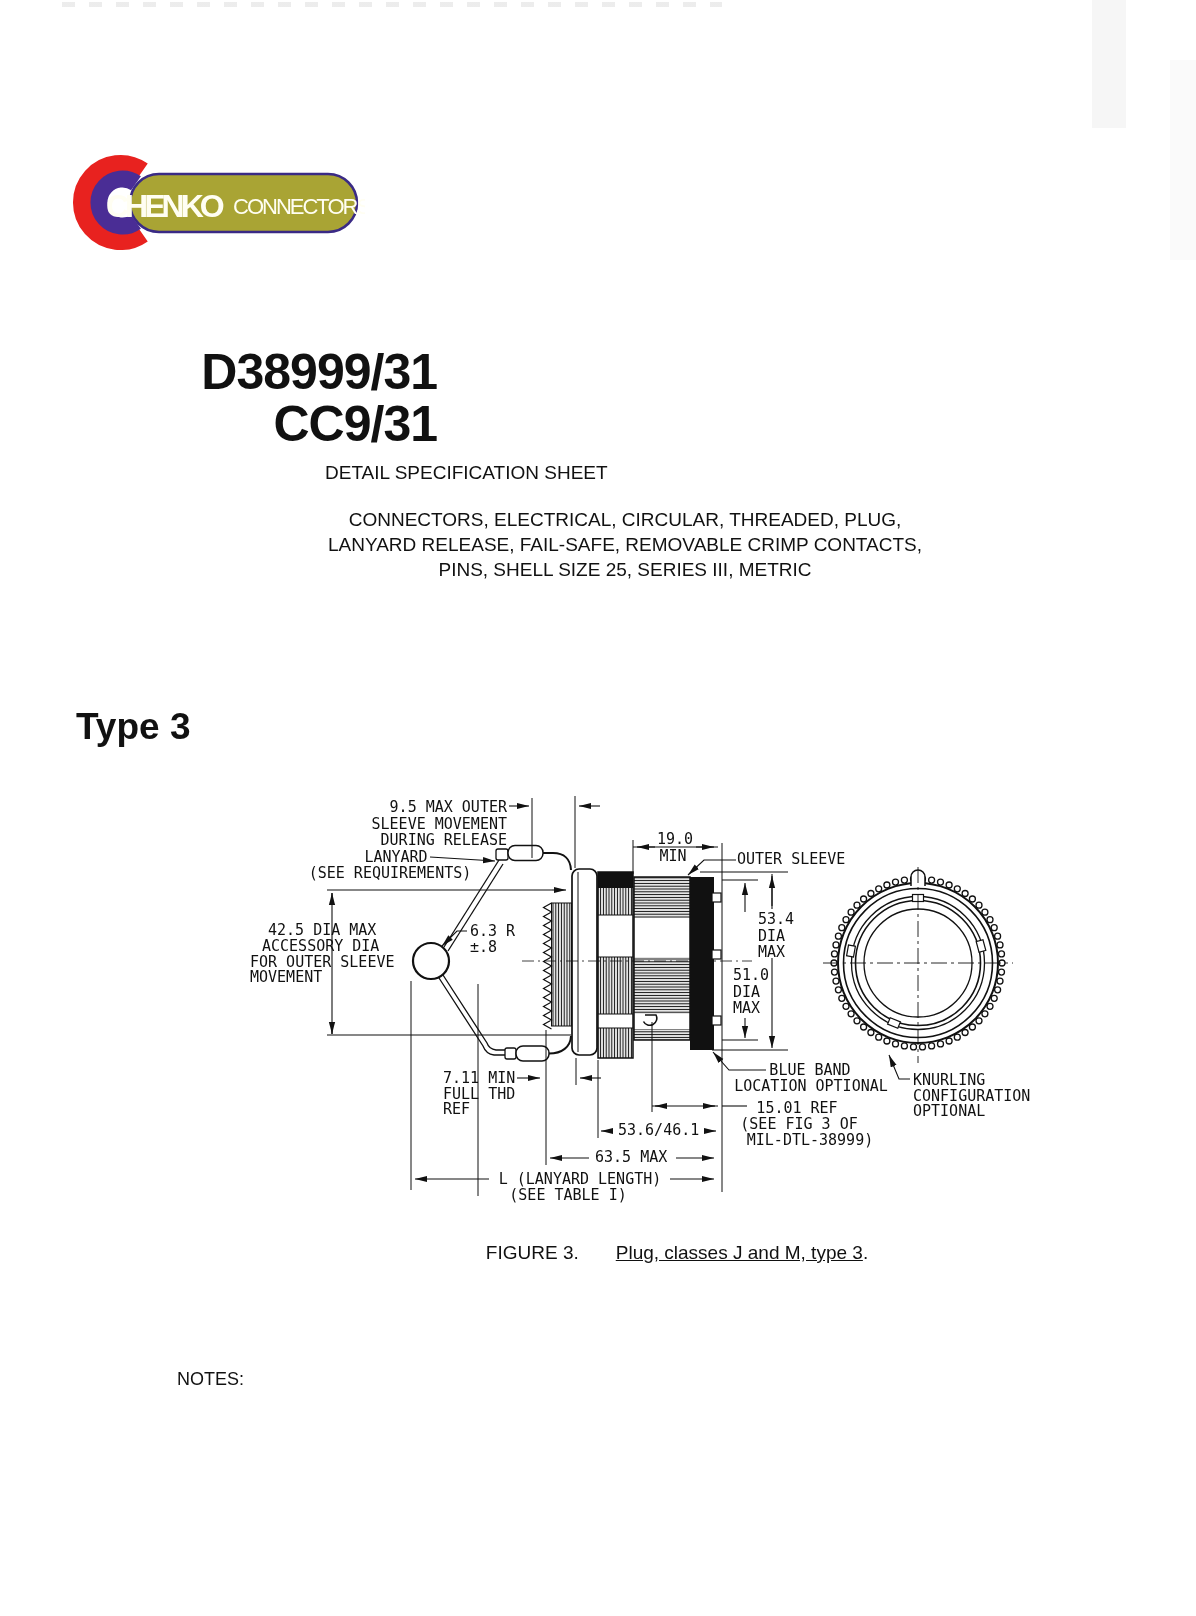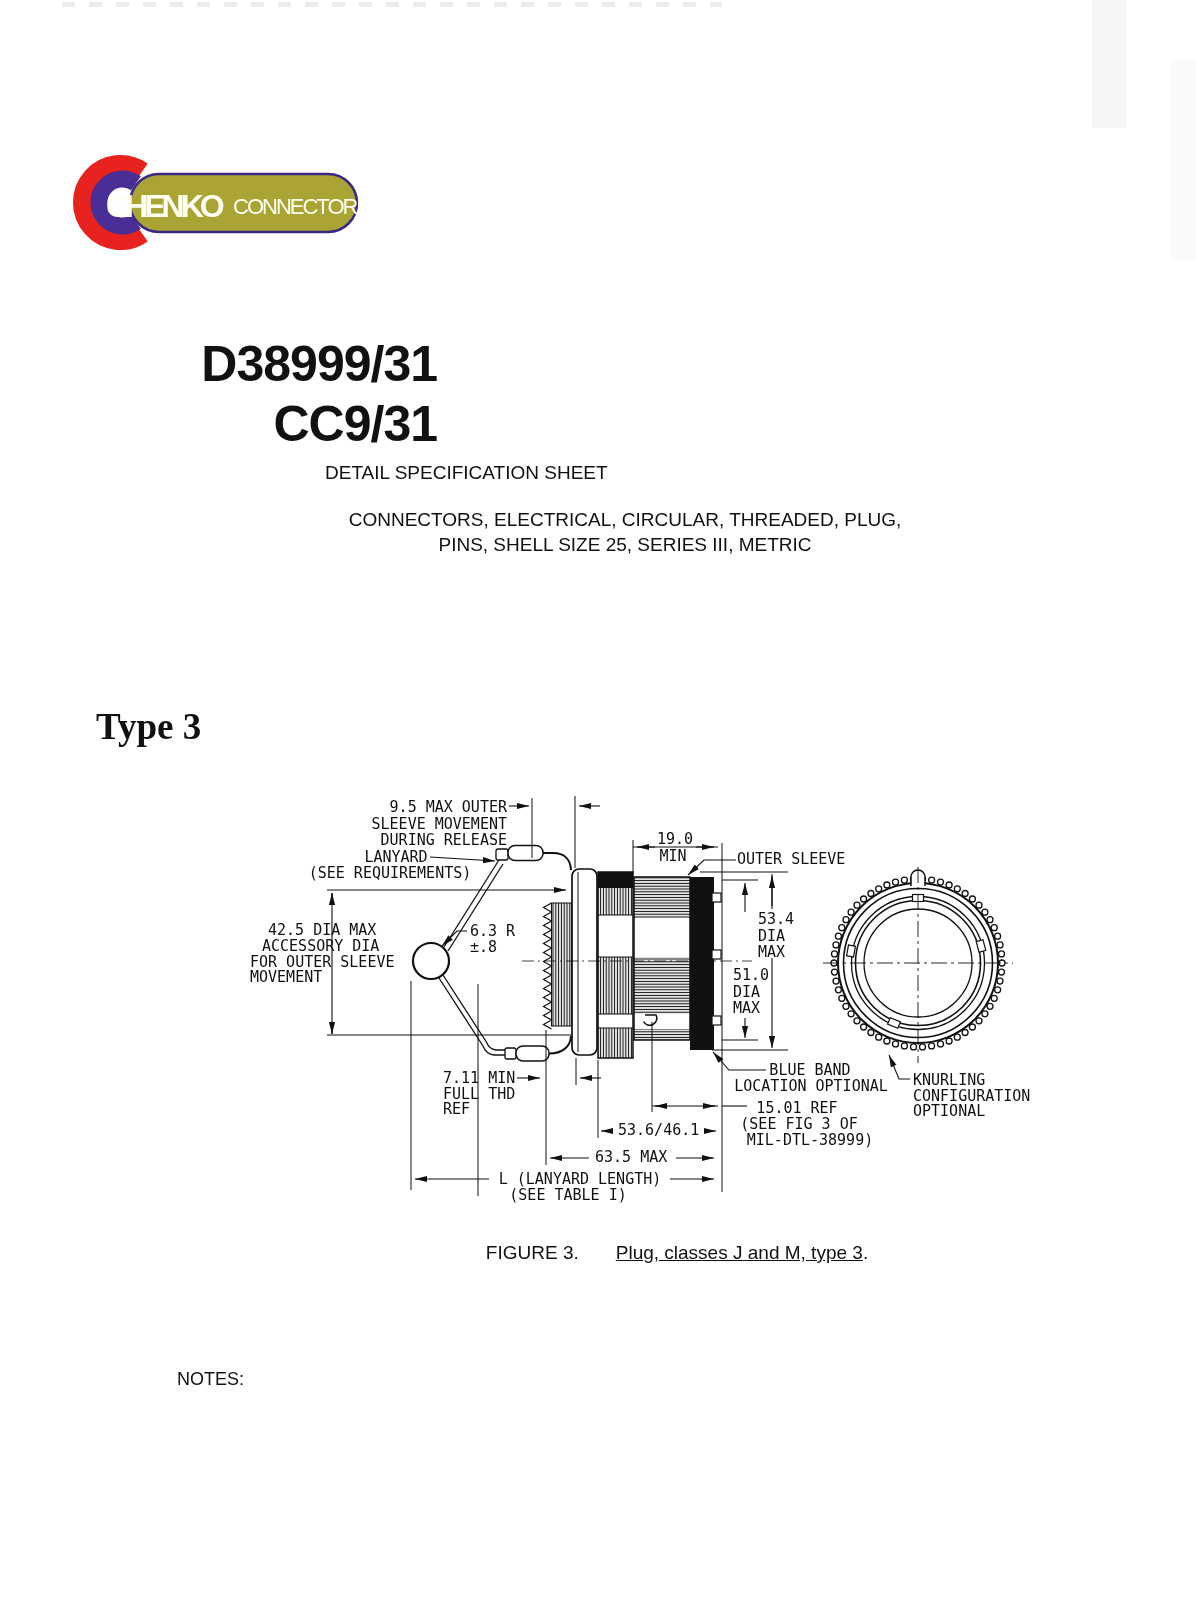--- a/index.html
+++ b/index.html
@@ -8,24 +8,24 @@
   .abs{position:absolute;}
   
   .art-top{left:62px;top:2px;width:660px;height:5px;
     background:repeating-linear-gradient(90deg,#d6d6d6 0 13px,transparent 13px 27px);
     opacity:.45;}
   .art-streak1{left:1092px;top:0;width:34px;height:128px;background:#f6f6f6;}
   .art-streak2{left:1170px;top:60px;width:26px;height:200px;background:#fafafa;}
   
   .part-number{left:150px;width:287px;text-align:right;font-weight:bold;
     font-size:50px;line-height:50px;letter-spacing:-1px;white-space:nowrap;}
-  .pn1{top:339px;} .pn2{top:399px;}
+  .pn1{top:347px;} .pn2{top:399px;}
   .sheet-title{left:325px;top:462px;width:600px;font-size:19px;}
   .descr{left:225px;top:507px;width:800px;text-align:center;font-size:19px;line-height:25px;}
-  .type-title{left:96px;top:707px;font-size:37px;font-weight:bold;line-height:40px;font-family:Liberation Serif, serif;}
+  .type-title{left:76px;top:707px;font-size:37px;font-weight:bold;line-height:40px;}
   .figcap{left:377px;top:1242px;width:600px;text-align:center;font-size:19px;}
   .figcap .lbl{margin-right:13px;text-align:right;}
   .figcap .und{text-decoration:underline;margin-left:24px;}
   .notes-title{left:177px;top:1368px;font-size:18px;line-height:22px;}
   .notes-list{left:205px;top:1391px;font-size:18px;line-height:24.4px;}
   .note-num{display:inline-block;width:30px;}
   
   svg{display:block;}
   .cadtext{font-family:"DejaVu Sans Mono",monospace;font-size:15px;fill:#111;}
 </style>
@@ -43,20 +43,21 @@
   <text x="106" y="216.5" font-size="32" font-weight="bold" letter-spacing="-4" fill="#fffef2">CHENKO</text>
   <text x="233" y="214" font-size="22" letter-spacing="-2" fill="#fffef2">CONNECTORS</text>
 </svg>
 
 <div class="abs part-number pn1">D38999/31</div>
 <div class="abs part-number pn2">CC9/31</div>
 
 <div class="abs sheet-title">DETAIL SPECIFICATION SHEET</div>
 <div class="abs descr">
   <div>CONNECTORS, ELECTRICAL, CIRCULAR, THREADED, PLUG,</div>
+  <div>LANYARD RELEASE, FAIL-SAFE, REMOVABLE CRIMP CONTACTS,</div>
   <div>PINS, SHELL SIZE 25, SERIES III, METRIC</div>
 </div>
 
 <div class="abs type-title">Type 3</div>
 
 <svg class="abs" style="left:0;top:760px" width="1196" height="470" viewBox="0 760 1196 470">
   <defs>
     <marker id="ah" viewBox="0 0 10 6" refX="10" refY="3" markerWidth="11" markerHeight="6.6" orient="auto">
       <path d="M0,0.4 L10,3 L0,5.6 z" fill="#111"></path>
     </marker>

